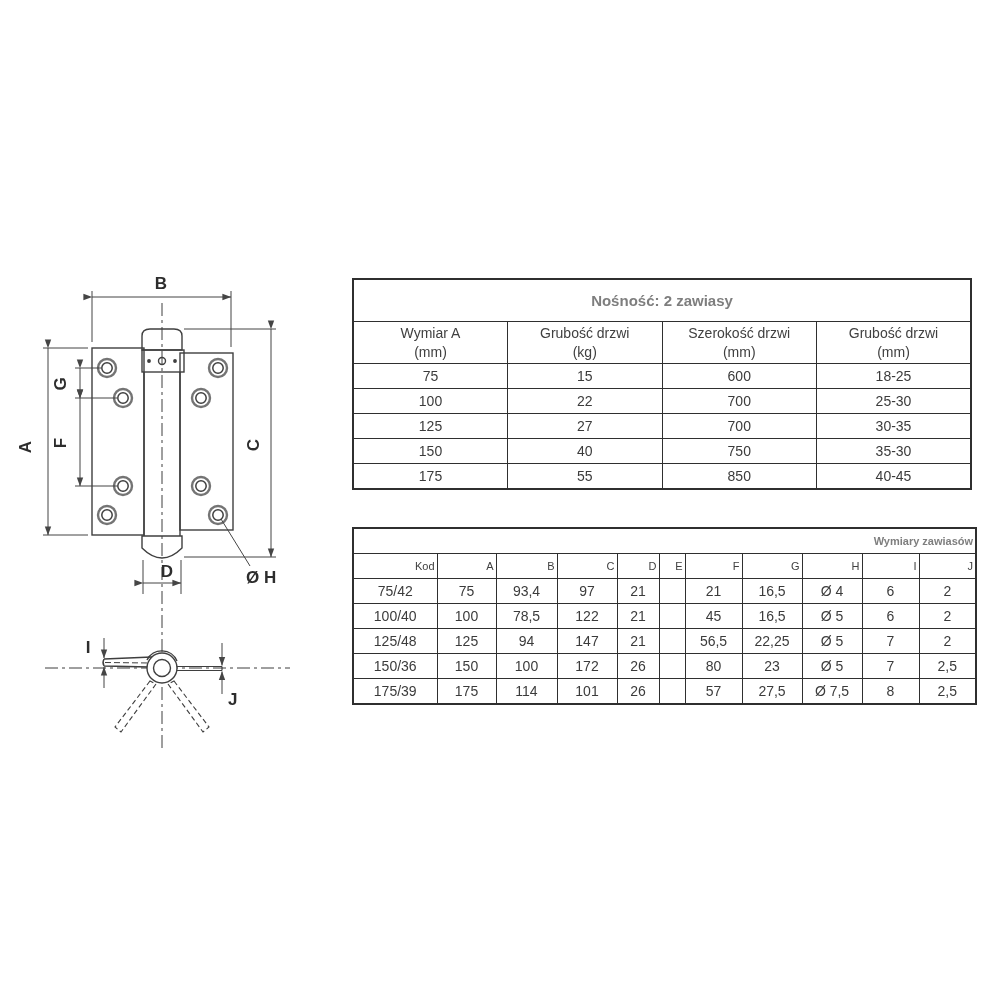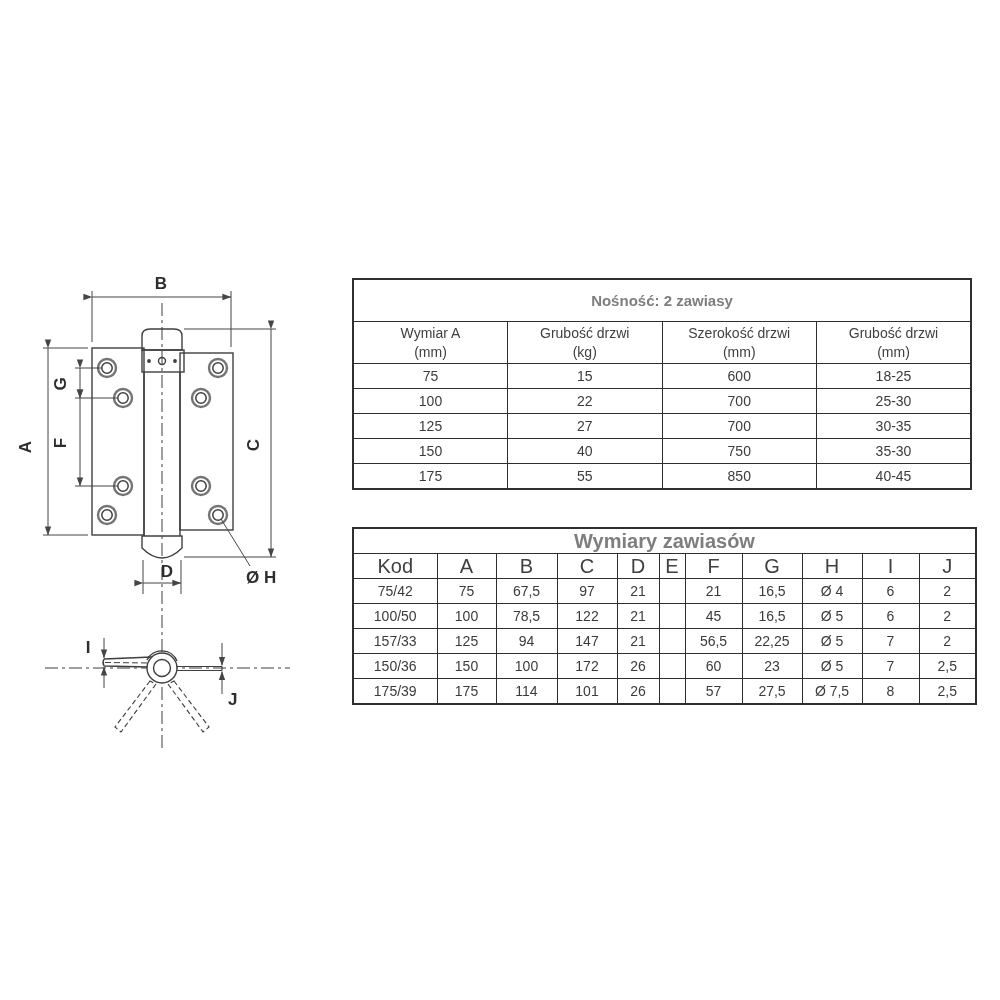--- a/index.html
+++ b/index.html
@@ -9,21 +9,21 @@
   .dwg-label{font-family:"Liberation Sans",sans-serif;font-weight:bold;font-size:17px;fill:#2d2d2d;}
   table{border-collapse:collapse;table-layout:fixed;position:absolute;background:#fff;}
   .tbl{border:2px solid #2f2f2f;}
   .tbl th,.tbl td{border:1px solid #2f2f2f;text-align:center;vertical-align:middle;padding:0 2px;}
   .tbl .tbl-title{height:23px;font-size:15px;font-weight:bold;color:#7e7e7e;}
   .tbl th{font-size:14px;font-weight:normal;color:#404040;white-space:pre-line;line-height:19px;}
   .tbl td{font-size:14px;font-weight:normal;color:#3b3b3b;height:24px;}
   #capacity-table{left:352px;top:278px;width:620px;}
   #capacity-table th{height:41px;}
   #dimensions-table{left:352px;top:527px;width:623px;}
-  #dimensions-table th{height:24px;font-size:20px;}
+  #dimensions-table th{height:24px;font-size:11px;text-align:right;}
 </style>
 </head>
 <body>
 
 <div class="page">
 
   <svg width="1000" height="1000" viewBox="0 0 1000 1000">
     <defs>
       <marker id="arr" markerWidth="10" markerHeight="9" refX="8.6" refY="4" orient="auto" markerUnits="userSpaceOnUse">
         <path d="M0,0.8 L8.8,4 L0,7.2 Z" fill="#454545"></path>
@@ -214,64 +214,64 @@
           <th>G</th>
           <th>H</th>
           <th>I</th>
           <th>J</th>
         </tr>
     </thead>
     <tbody>
         <tr>
           <td>75/42</td>
           <td>75</td>
-          <td>67,5</td>
+          <td>93,4</td>
           <td>97</td>
           <td>21</td>
           <td></td>
           <td>21</td>
           <td>16,5</td>
           <td>Ø 4</td>
           <td>6</td>
           <td>2</td>
         </tr>
         <tr>
-          <td>100/50</td>
+          <td>100/40</td>
           <td>100</td>
           <td>78,5</td>
           <td>122</td>
           <td>21</td>
           <td></td>
           <td>45</td>
           <td>16,5</td>
           <td>Ø 5</td>
           <td>6</td>
           <td>2</td>
         </tr>
         <tr>
-          <td>157/33</td>
+          <td>125/48</td>
           <td>125</td>
           <td>94</td>
           <td>147</td>
           <td>21</td>
           <td></td>
           <td>56,5</td>
           <td>22,25</td>
           <td>Ø 5</td>
           <td>7</td>
           <td>2</td>
         </tr>
         <tr>
           <td>150/36</td>
           <td>150</td>
           <td>100</td>
           <td>172</td>
           <td>26</td>
           <td></td>
-          <td>60</td>
+          <td>80</td>
           <td>23</td>
           <td>Ø 5</td>
           <td>7</td>
           <td>2,5</td>
         </tr>
         <tr>
           <td>175/39</td>
           <td>175</td>
           <td>114</td>
           <td>101</td>

